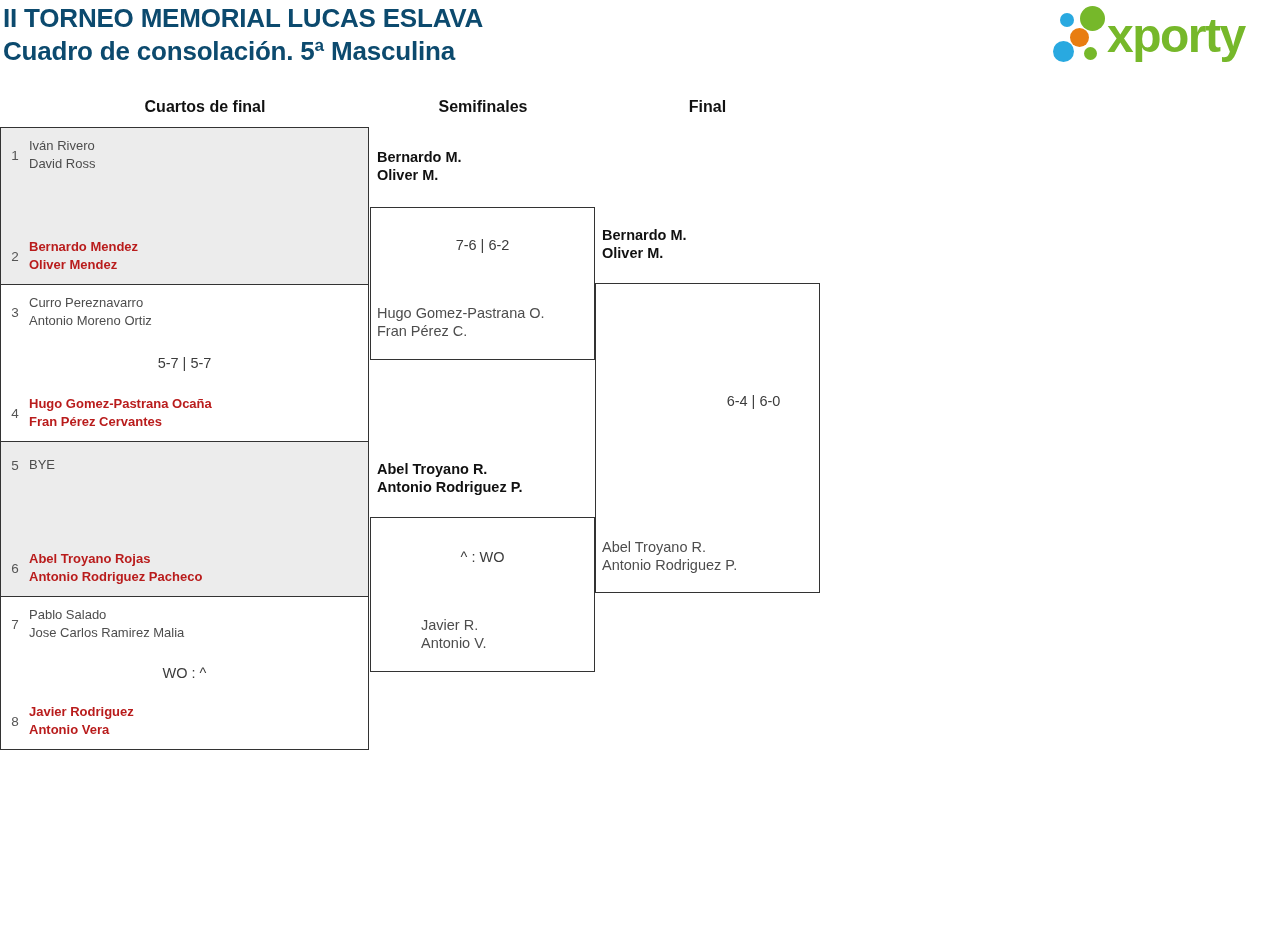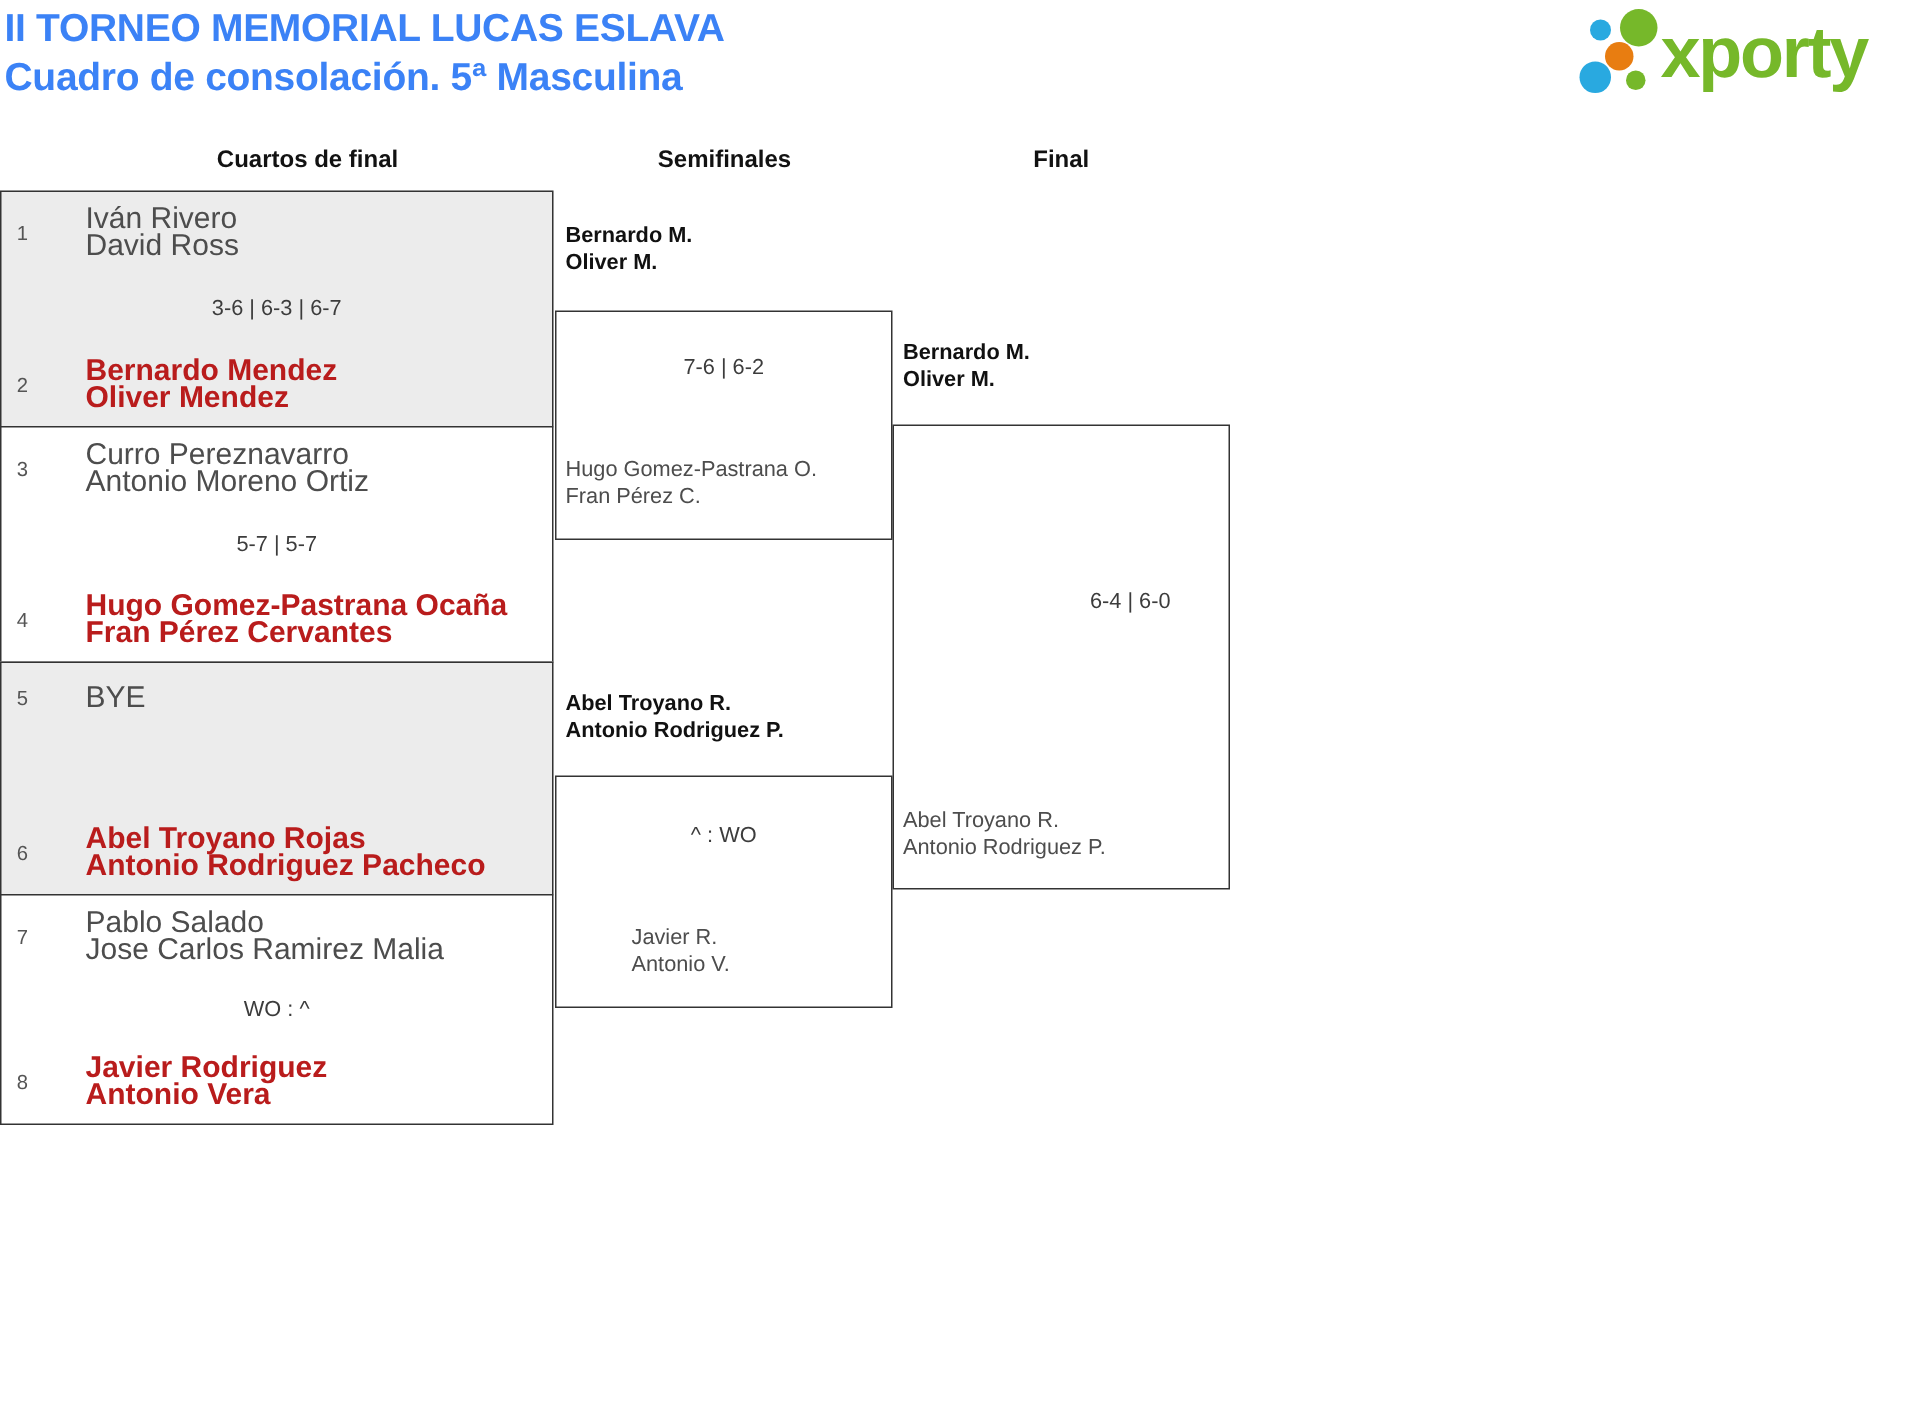--- a/index.html
+++ b/index.html
@@ -1,36 +1,36 @@
 <!DOCTYPE html>
 <html><head>
 <meta charset="utf-8">
 <style>
   html,body{margin:0;padding:0;background:#fff;}
   #stage{
     position:relative;width:1280px;height:949px;background:#ffffff;overflow:hidden;
     font-family:"Liberation Sans","DejaVu Sans",sans-serif;
   }
   .title{position:absolute;left:3px;top:2px;font-size:26px;line-height:33px;
-         font-weight:700;color:#3b82f6;letter-spacing:-0.2px;}
+         font-weight:700;color:#0c4a6e;letter-spacing:-0.2px;}
   
   .logo{position:absolute;left:1050px;top:0;width:230px;height:72px;display:block;text-decoration:none;cursor:pointer;}
   .logo .dot{position:absolute;border-radius:50%;}
   .logo .wordmark{position:absolute;left:57px;top:0;line-height:72px;
     font-size:48px;font-weight:700;color:#76b82a;letter-spacing:-1.5px;}
   
   .round-header{position:absolute;top:98px;text-align:center;font-size:16px;font-weight:700;color:#121212;}
   
   .qf{position:absolute;left:0;width:369px;border:1px solid #333;box-sizing:border-box;background:#ffffff;}
   .qf.shaded{background:#ececec;}
   .team-row{position:absolute;left:6px;right:6px;display:flex;align-items:center;}
   .team-row.top{top:9px;}
   .team-row.bottom{bottom:10px;}
   .seed{flex:none;width:16px;margin-right:6px;text-align:center;font-size:13.5px;color:#555;}
-  .names{font-size:20px;line-height:18px;color:#4d4d4d;margin-left:28px;}
+  .names{font-size:13px;line-height:18px;color:#4d4d4d;}
   .winner .names{color:#b91c1c;font-weight:700;}
   .score{position:absolute;left:0;right:0;top:50%;transform:translateY(-50%);
          text-align:center;font-size:14.5px;color:#3c3c3c;}
   
   .box{position:absolute;border:1px solid #333;box-sizing:border-box;background:transparent;}
   .float-names{position:absolute;font-size:14.5px;line-height:18px;color:#4d4d4d;}
   .float-names.winner{color:#111;font-weight:700;}
   .float-score{position:absolute;transform:translateY(-50%);text-align:center;
                font-size:14.5px;color:#3c3c3c;}
 </style>
@@ -60,21 +60,20 @@
   <div class="round-header" style="left:595px;width:225px;">Final</div>
 
   <div class="qf shaded" style="top:127px;height:158px;">
     <div class="team-row top">
       <span class="seed">1</span>
       <div class="names">
         <div>Iván Rivero</div>
         <div>David Ross</div>
       </div>
     </div>
-    <div class="score">3-6 | 6-3 | 6-7</div>
     <div class="team-row bottom winner">
       <span class="seed">2</span>
       <div class="names">
         <div>Bernardo Mendez</div>
         <div>Oliver Mendez</div>
       </div>
     </div>
   </div>
 
   <div class="qf" style="top:284px;height:158px;">

